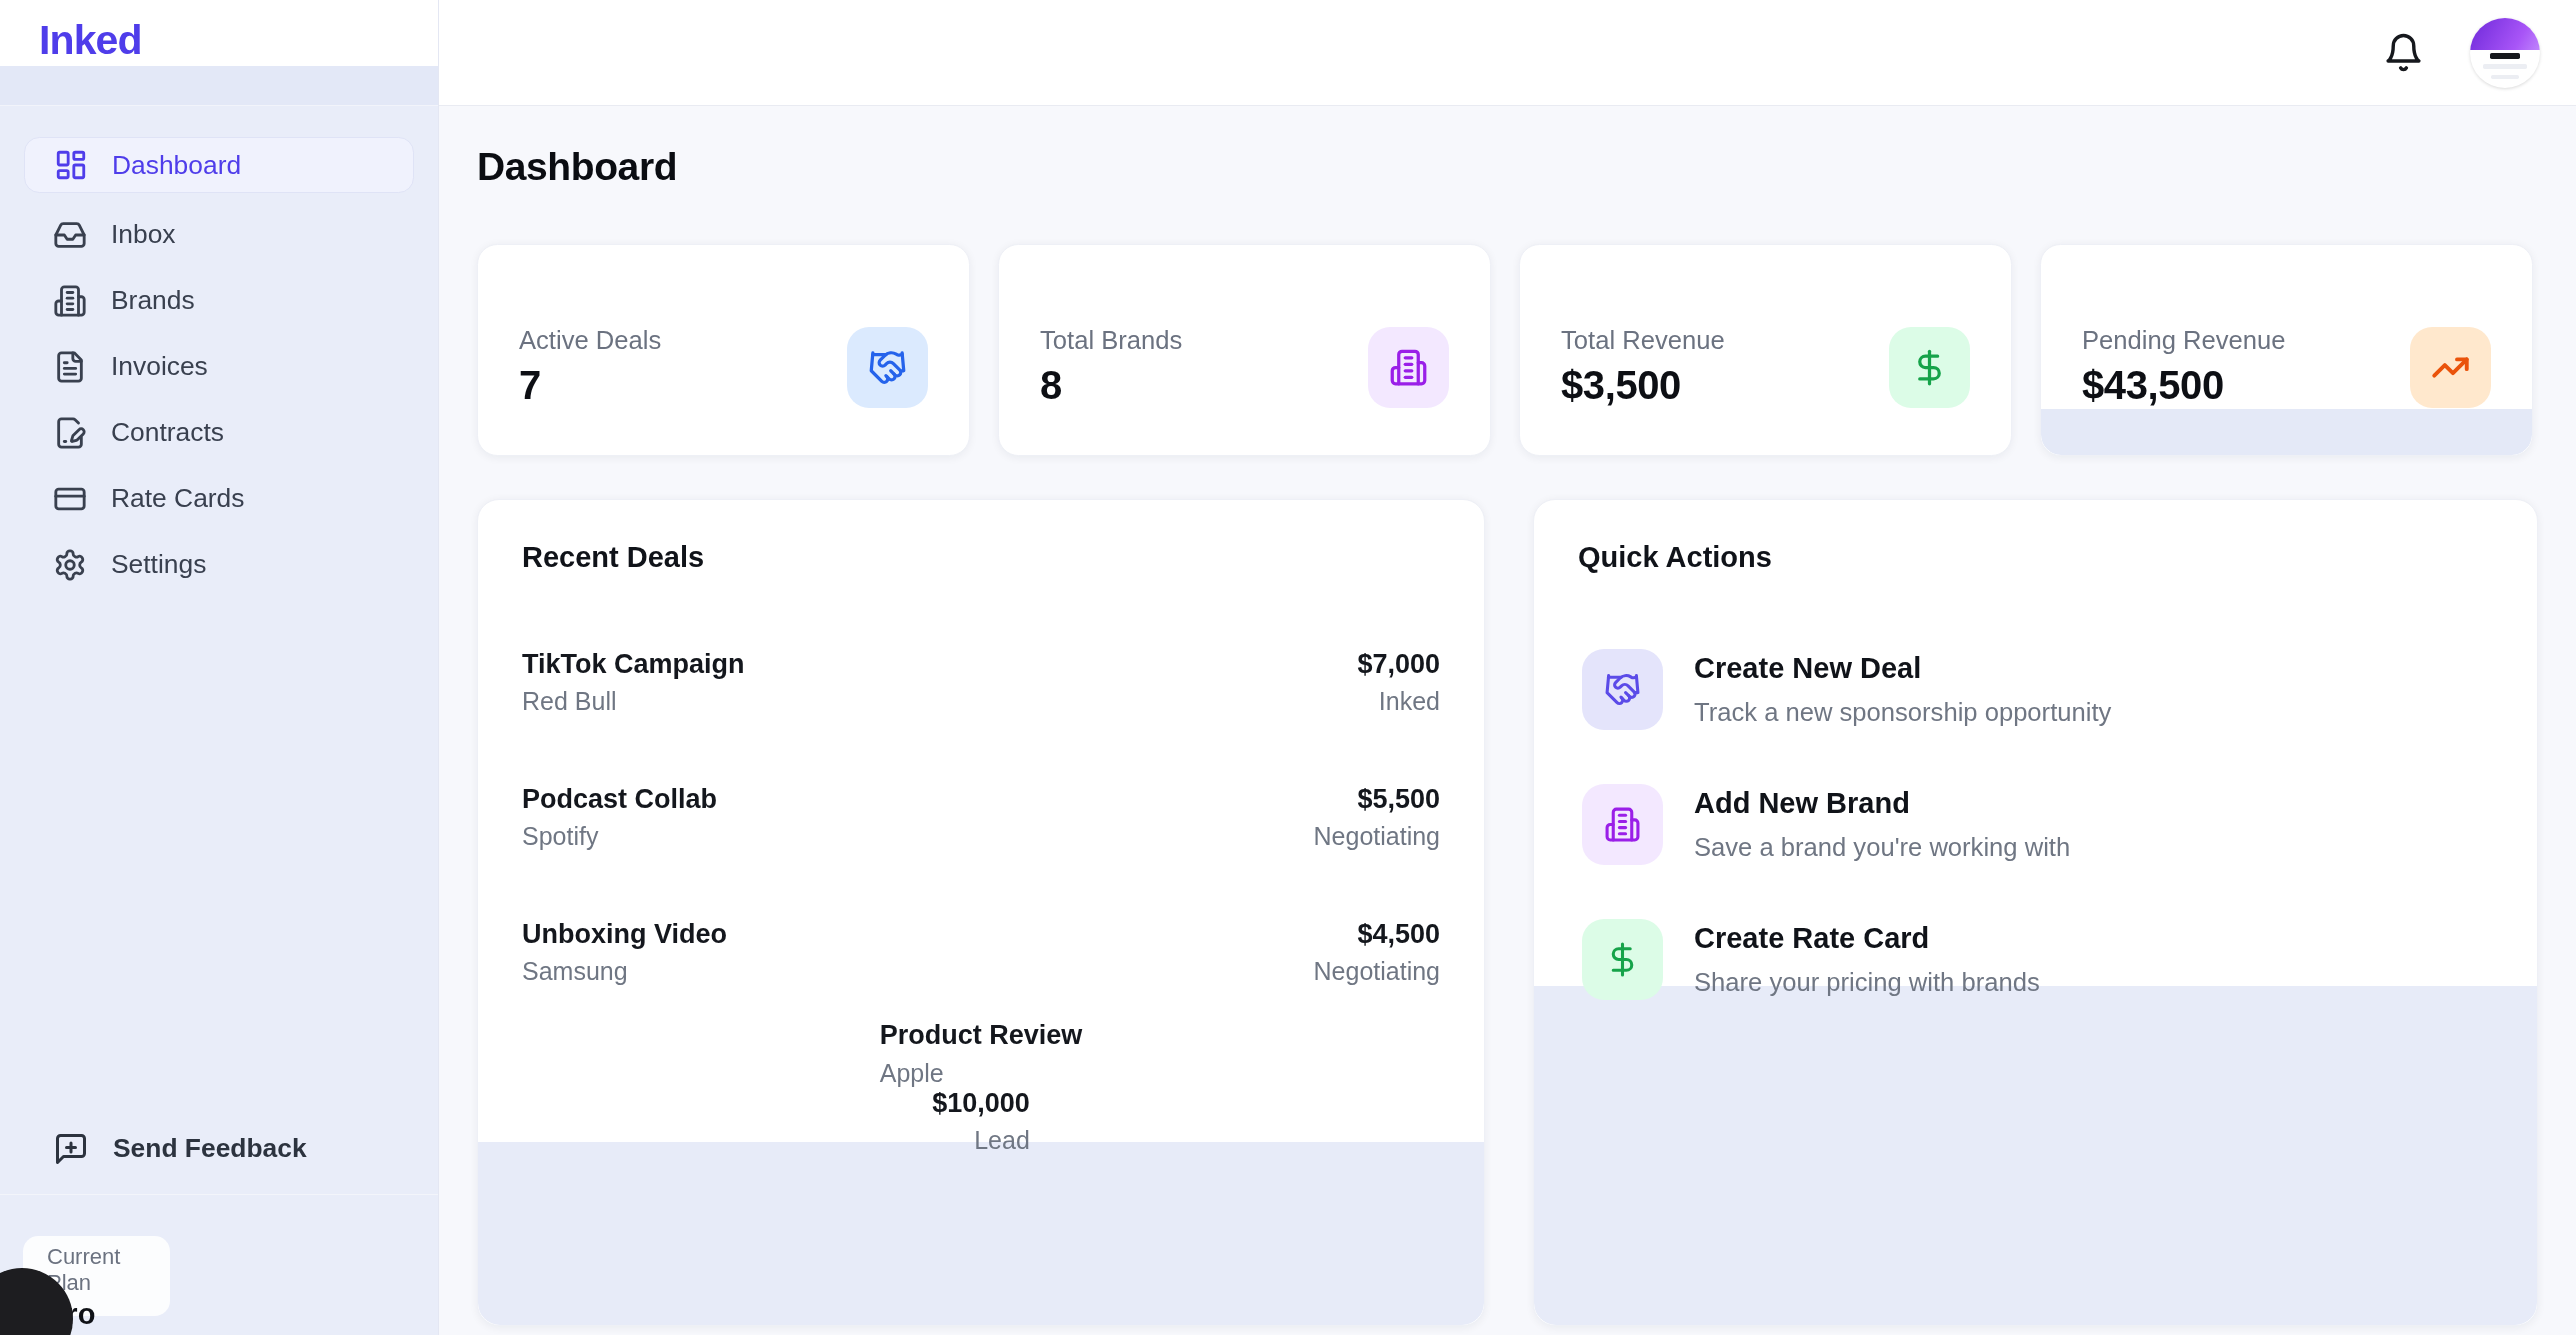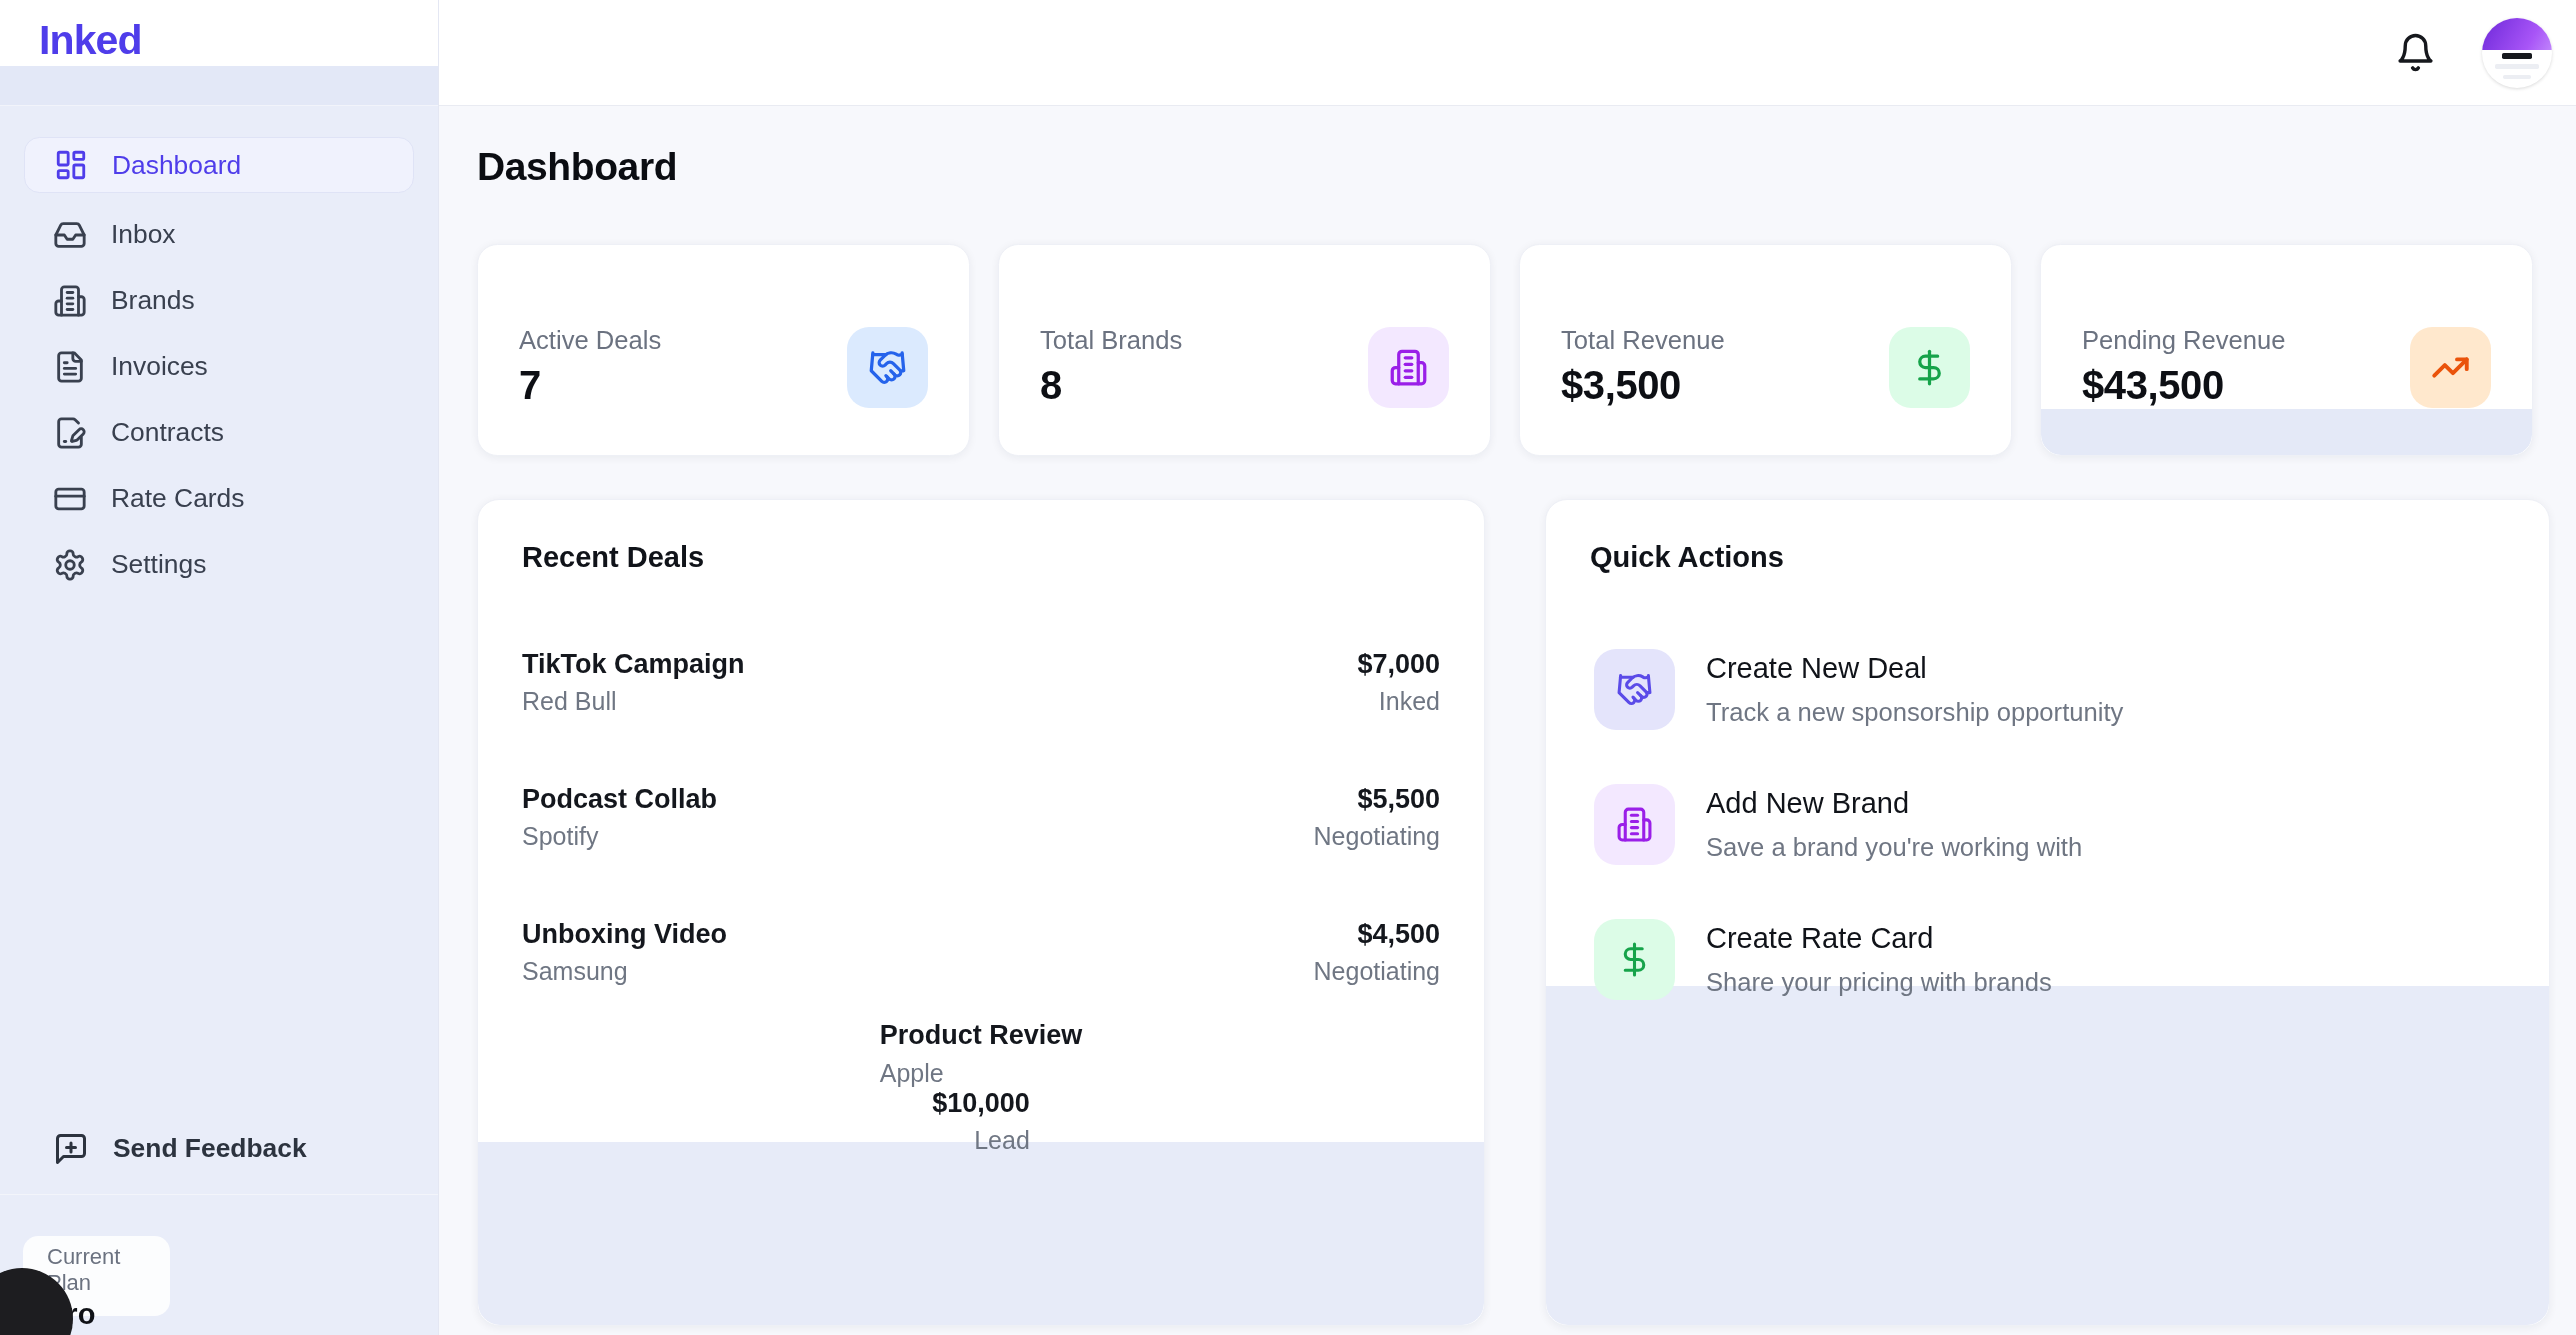--- a/index.html
+++ b/index.html
@@ -61,21 +61,21 @@
   .stat-icon .nicon { width:39px; height:39px; display:flex; }
   .c-blue   { background:#dbeafe; color:#2563eb; }
   .c-purple { background:#f3e8ff; color:#9a1fe8; }
   .c-green  { background:#dcfce7; color:#16a34a; }
   .c-orange { background:#ffe8cd; color:#ea530b; }
   .c-indigo { background:#e4e4fb; color:#5b4be8; }
   .stat-overlay { position:absolute; left:0; right:0; bottom:0; height:46px; background:#e4e9f7;
     border-radius:0 0 20.4px 20.4px; }
 
   
-  .panels { display:flex; gap:60px; margin-top:43px; }
+  .panels { display:flex; gap:48px; margin-top:43px; }
   .panel { position:relative; height:827px; background:#ffffff; border-radius:22px;
     box-shadow:0 1.7px 8.5px rgba(23,30,54,.06); border:0.9px solid #eef0f6; overflow:hidden; }
   .panel.deals { width:1008px; }
   .panel.actions { width:1005px; }
   .panel-title { font-size:29px; font-weight:700; color:#101319; padding:41px 0 0 44px; }
 
   .deal-rows { margin-top:41px; }
   .deal-row { height:135px; display:flex; align-items:center; justify-content:space-between;
     padding:0 44px; position:relative; cursor:pointer; }
   .deal-name { font-size:27px; font-weight:700; color:#14171d; }
@@ -84,21 +84,21 @@
   .deal-status { font-size:25px; color:#6f7683; margin-top:7.7px; text-align:right; }
   .deals-overlay { position:absolute; left:0; right:0; bottom:0; height:183px; background:#e7ebf8;
     border-radius:0 0 22px 22px; }
   .deal-row.highlight { position:relative; z-index:2;flex-direction:column; }
 
   .qa-list { margin-top:48px; display:flex; flex-direction:column; }
   .qa-item { display:flex; align-items:center; gap:31px; padding:0 0 0 48px; height:135px; cursor:pointer; position:relative; z-index:2; }
   .qa-icon { width:81px; height:81px; border-radius:22px; flex:0 0 auto;
     display:flex; align-items:center; justify-content:center; }
   .qa-icon .nicon { width:37px; height:37px; display:flex; }
-  .qa-title { font-size:29px; font-weight:400; color:#101319; }
+  .qa-title { font-size:29px; font-weight:700; color:#101319; }
   .qa-sub { font-size:25.6px; color:#6f7683; margin-top:13px;text-align:right; }
   .qa-overlay { position:absolute; left:0; right:0; bottom:0; height:339px; background:#e7ebf8;
     border-radius:0 0 22px 22px; z-index:1; }
 </style>
 </head>
 <body>
 
 <aside class="sidebar">
   <div class="logo-area">
     <span class="logo">Inked</span>

